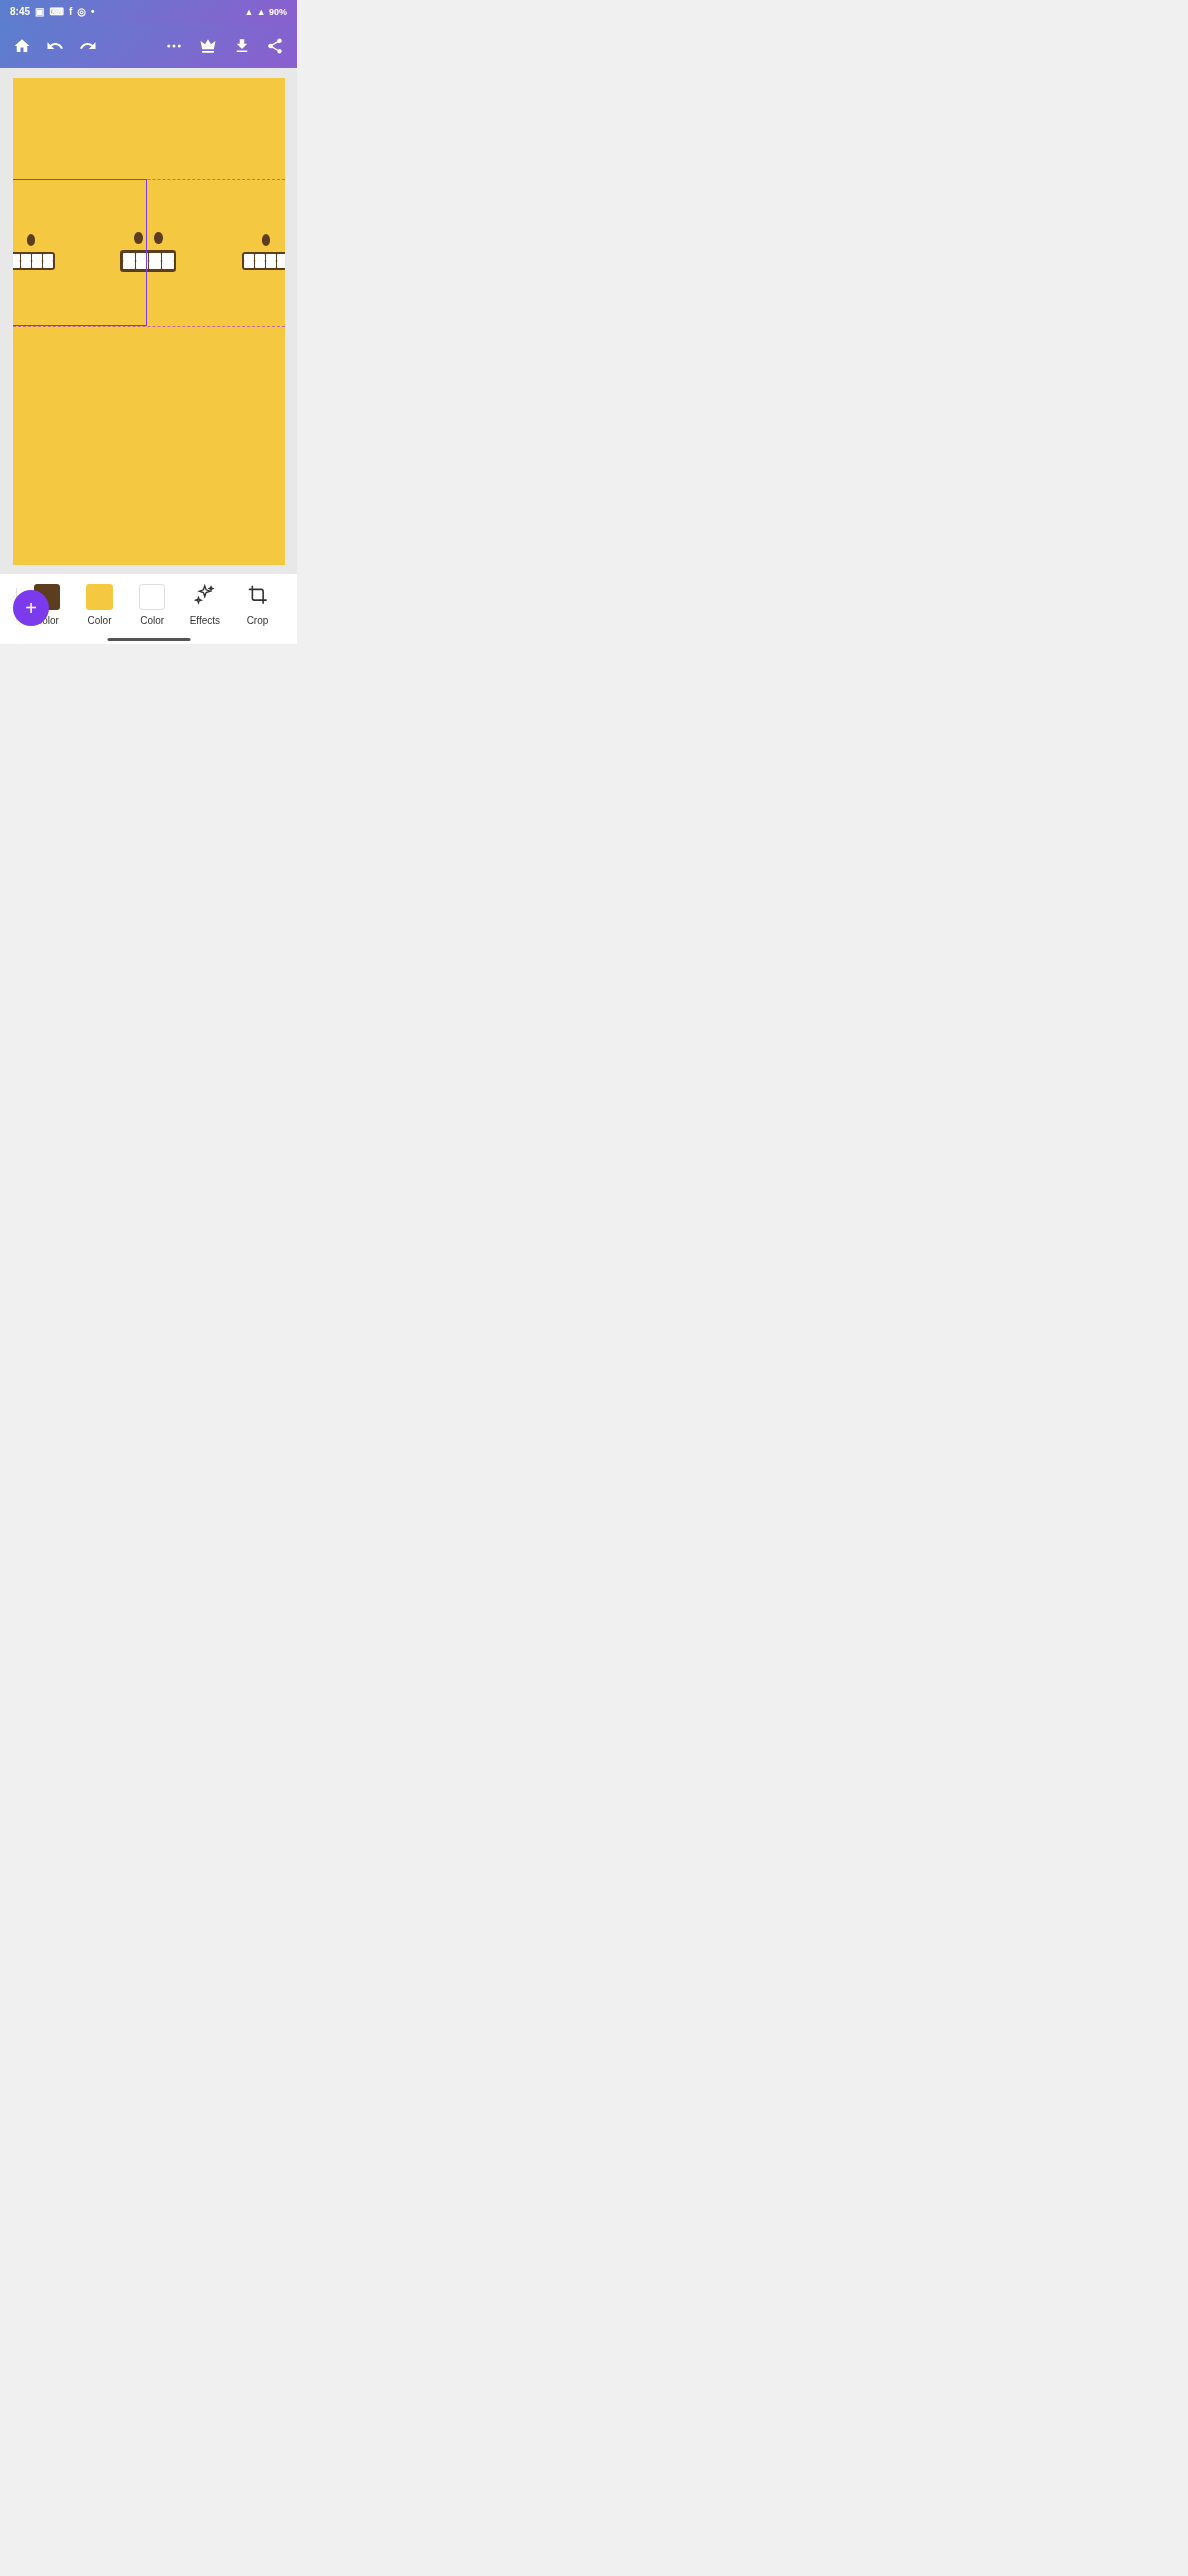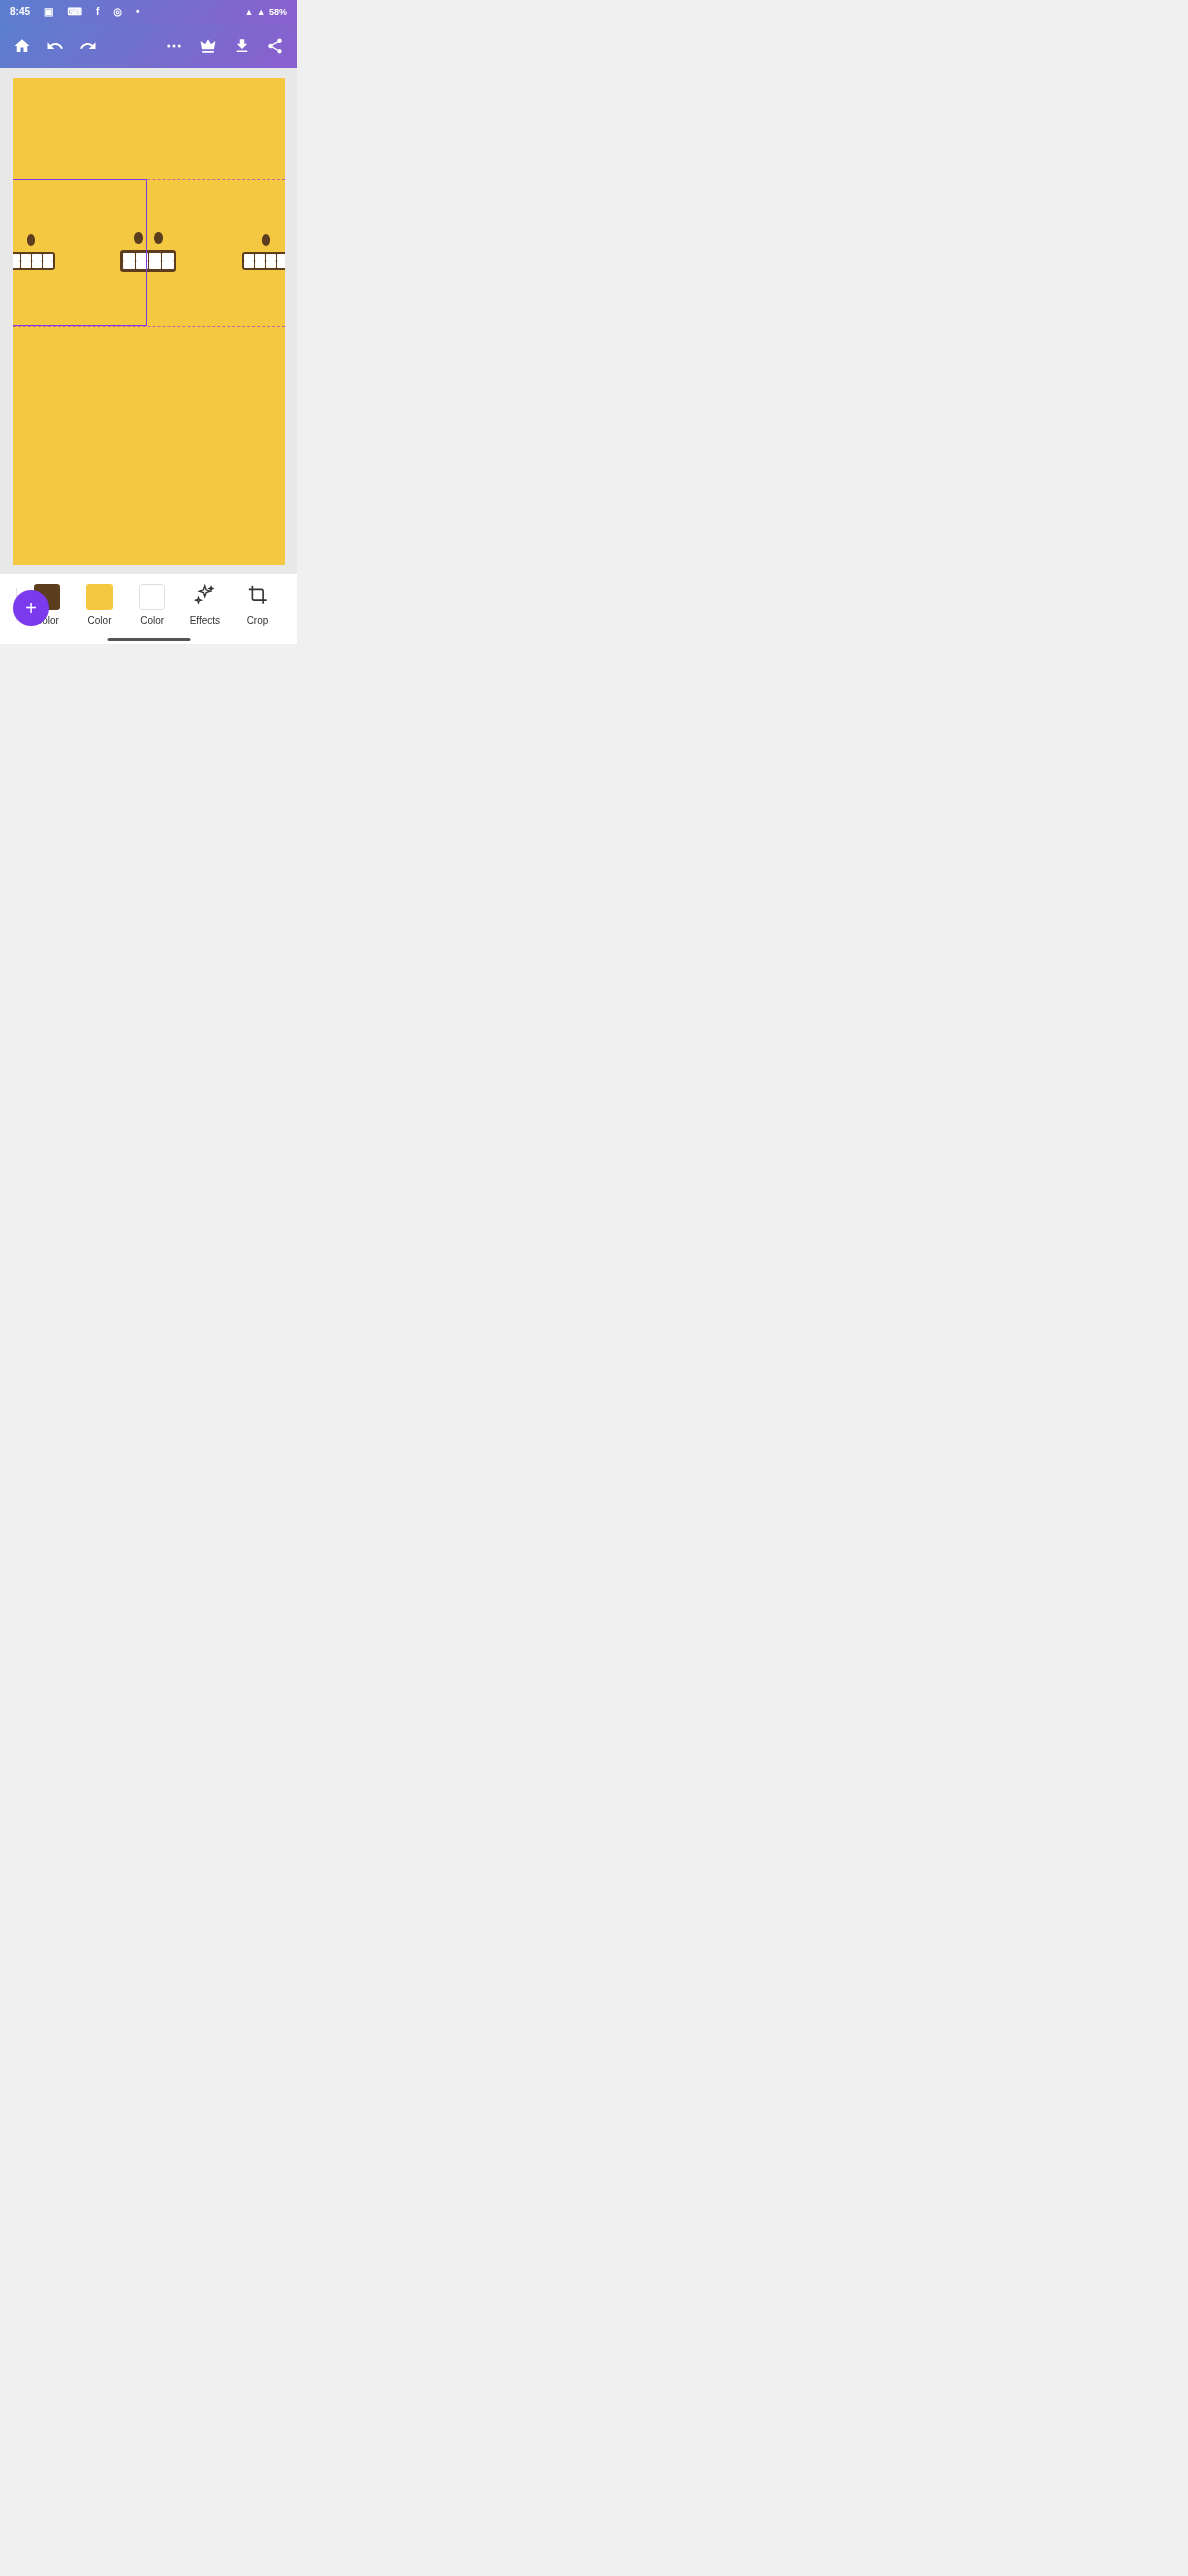--- a/index.html
+++ b/index.html
@@ -27,21 +27,21 @@
       justify-content: space-between;
       padding: 0 10px;
       color: white;
       font-size: 10px;
       font-weight: 600;
     }
 
     .status-bar-left {
       display: flex;
       align-items: center;
-      gap: 14px;
+      gap: 5px;
     }
 
     .status-bar-right {
       display: flex;
       align-items: center;
       gap: 3.3px;
       font-size: 9px;
     }
 
     
@@ -287,21 +287,21 @@
     <span>8:45</span>
     <span>▣</span>
     <span>⌨</span>
     <span>f</span>
     <span>◎</span>
     <span>•</span>
   </div>
   <div class="status-bar-right">
     <span>▲</span>
     <span>▲</span>
-    <span>58%</span>
+    <span>90%</span>
   </div>
 </div>
 
 <div class="toolbar">
   <div class="toolbar-left">
     <div class="toolbar-icon">
       <svg width="18" height="18" viewBox="0 0 24 24" fill="white">
         <path d="M10 20v-6h4v6h5v-8h3L12 3 2 12h3v8z"></path>
       </svg>
     </div>

